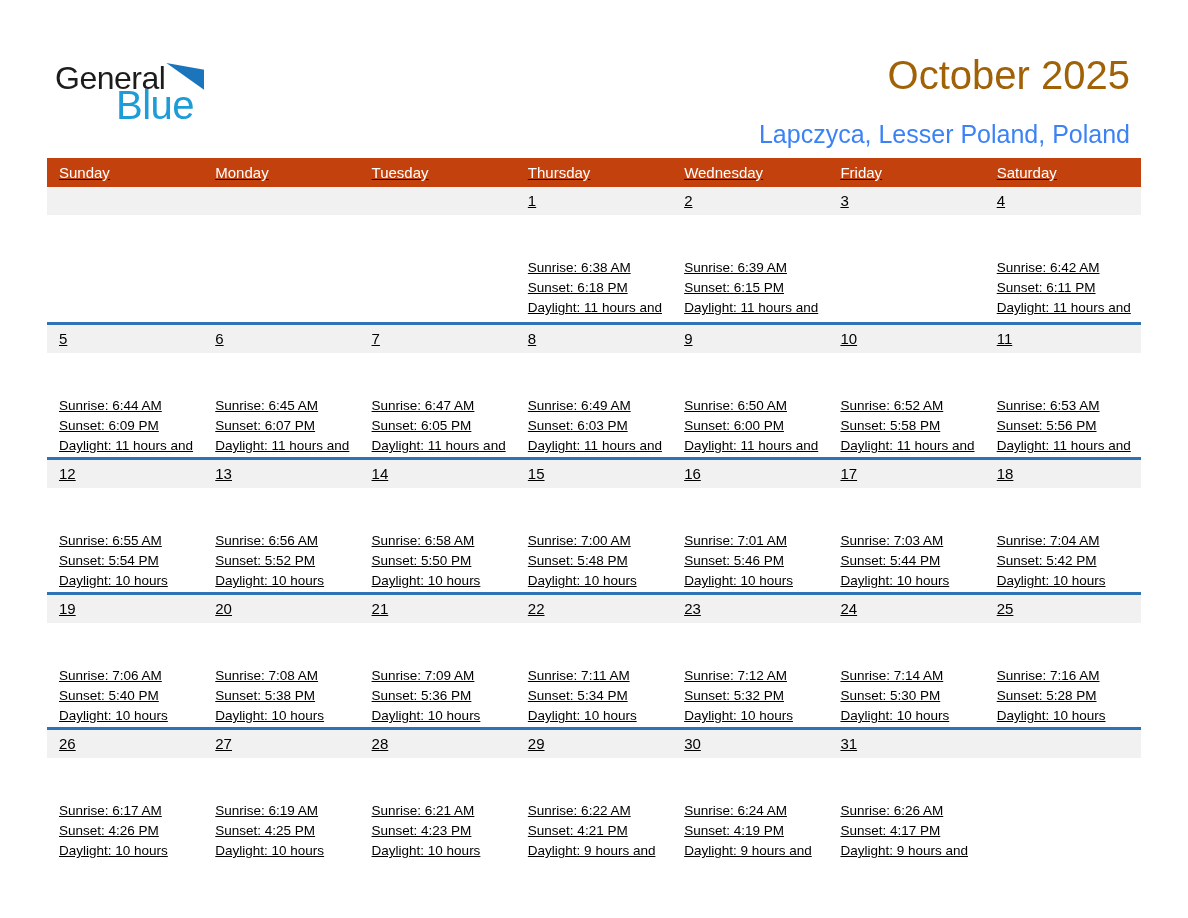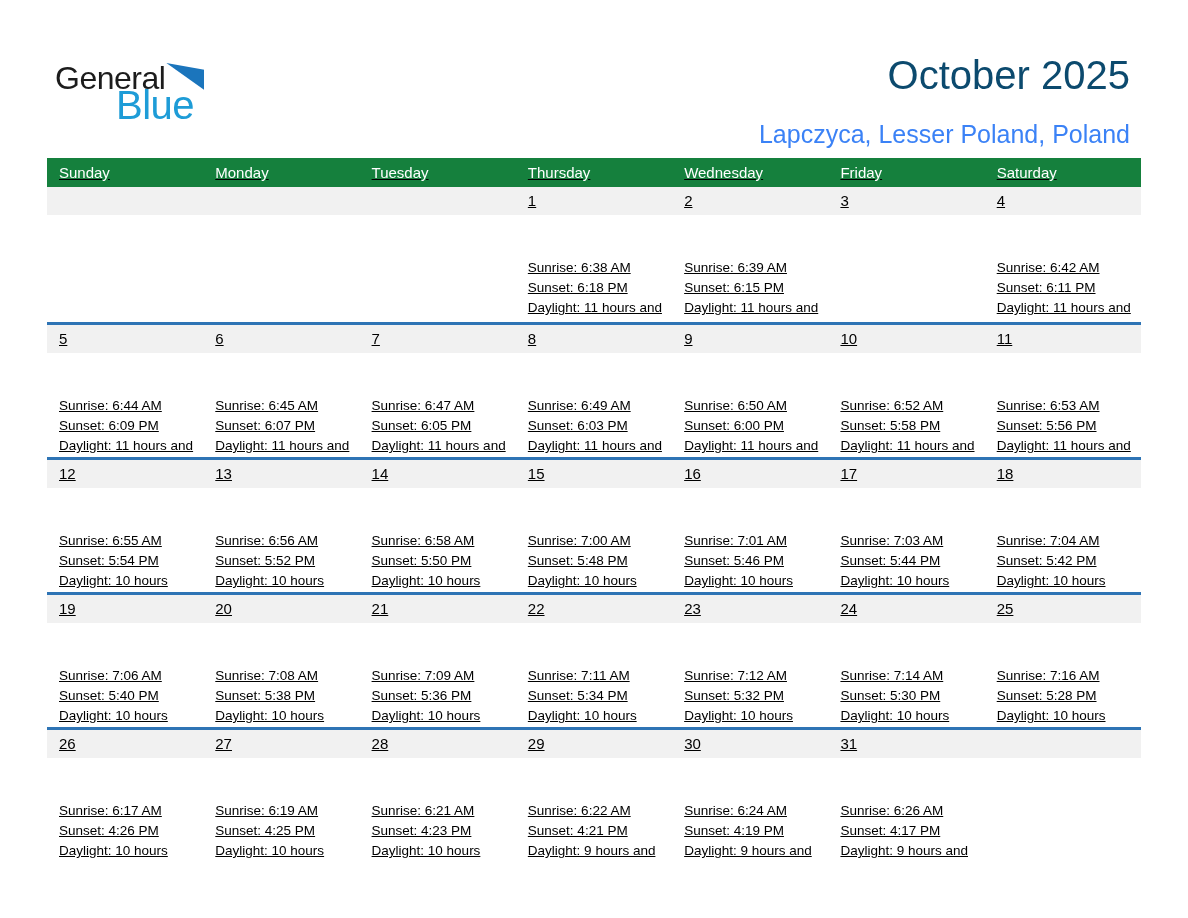--- a/index.html
+++ b/index.html
@@ -55,37 +55,37 @@
   }
   .header-right {
     position: absolute;
     right: 58px;
     top: 52px;
     text-align: right;
   }
   .cal-title {
     font-size: 40px;
     line-height: 1.15;
-    color: #0c4a6e;
+    color: #a16207;
   }
   .cal-location {
     margin-top: 23px;
     font-size: 25px;
     line-height: 1.1;
     color: #3b82f6;
   }
   
   .calendar {
     margin: 0 47px;
     width: 1094px;
   }
   .weekday-row {
     display: grid;
     grid-template-columns: repeat(7, 1fr);
-    background: #15803d;
+    background: #c2410c;
     height: 29px;
   }
   .weekday-cell {
     color: #ffffff;
     font-size: 15px;
     line-height: 29px;
     padding-left: 12px;
     overflow: hidden;
     white-space: nowrap;
   }

